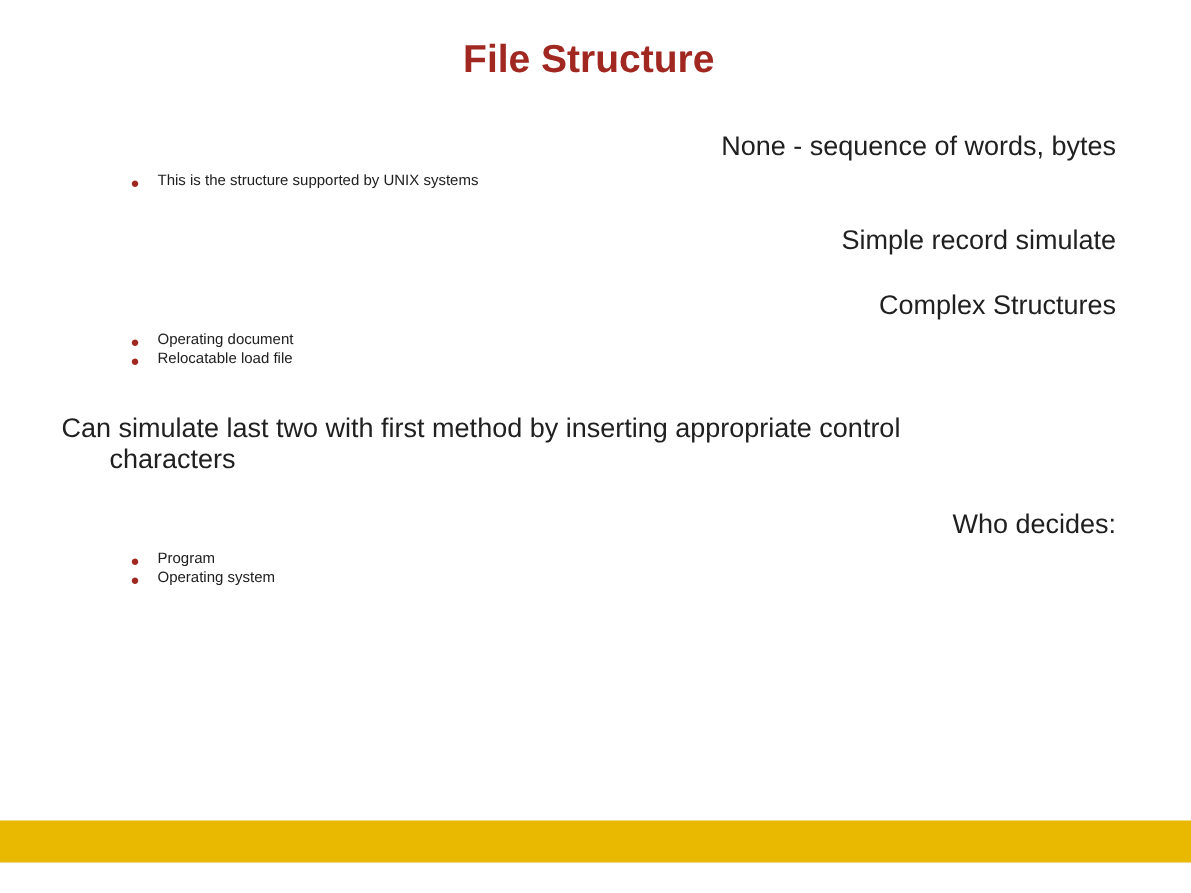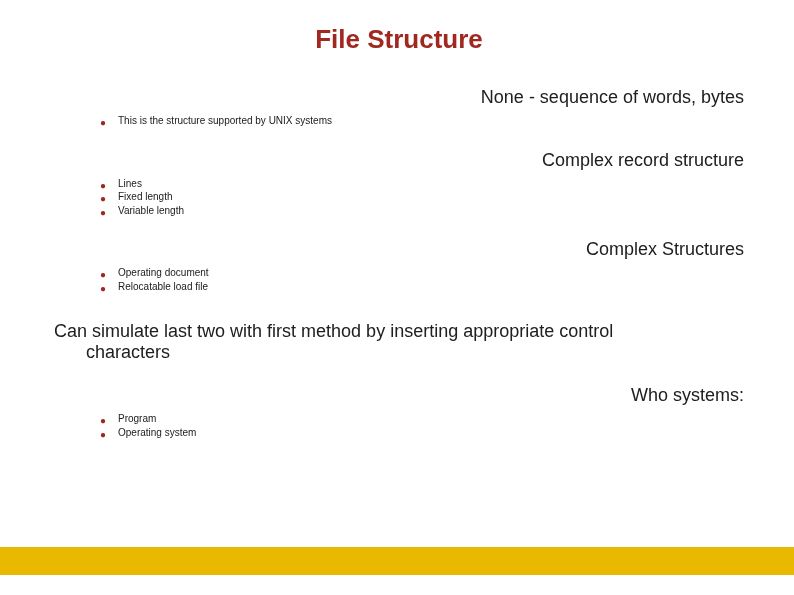--- a/index.html
+++ b/index.html
@@ -7,21 +7,21 @@
     width: 794px;
     height: 595px;
     background: #ffffff;
     font-family: Arial, Helvetica, sans-serif;
     position: relative;
     overflow: hidden;
   }
   .slide {
     width: 100%;
     height: 100%;
-    padding: 24px 50px 0 54px;
+    padding: 24px 50px 0 41px;
     position: relative;
   }
   .title {
     text-align: center;
     font-size: 26px;
     font-weight: bold;
     color: #a02820;
     margin-bottom: 32px;
   }
   .section {
@@ -81,43 +81,38 @@
   <h1 class="title">File Structure</h1>
 
   <div class="section">
     <div class="section-heading">None - sequence of words, bytes</div>
     <ul class="bullets">
       <li>This is the structure supported  by UNIX systems</li>
     </ul>
   </div>
 
   <div class="section">
-    <div class="section-heading">Complex record structure</div>
-    <ul class="bullets">
-      <li>Lines</li>
-      <li>Fixed length</li>
-      <li>Variable length</li>
-    </ul>
+    <div class="section-heading">Simple record simulate</div>
   </div>
 
   <div class="section">
     <div class="section-heading">Complex Structures</div>
     <ul class="bullets">
       <li>Operating document</li>
       <li>Relocatable load file</li>
     </ul>
   </div>
 
   <div class="body-text">
     <span>Can simulate last two with first method by inserting appropriate control</span>
     <span class="cont">characters</span>
   </div>
 
   <div class="section">
-    <div class="section-heading">Who systems:</div>
+    <div class="section-heading">Who decides:</div>
     <ul class="bullets">
       <li>Program</li>
       <li>Operating system</li>
     </ul>
   </div>
 
   <div class="footer-bar"></div>
 </div>
 
 </body></html>

